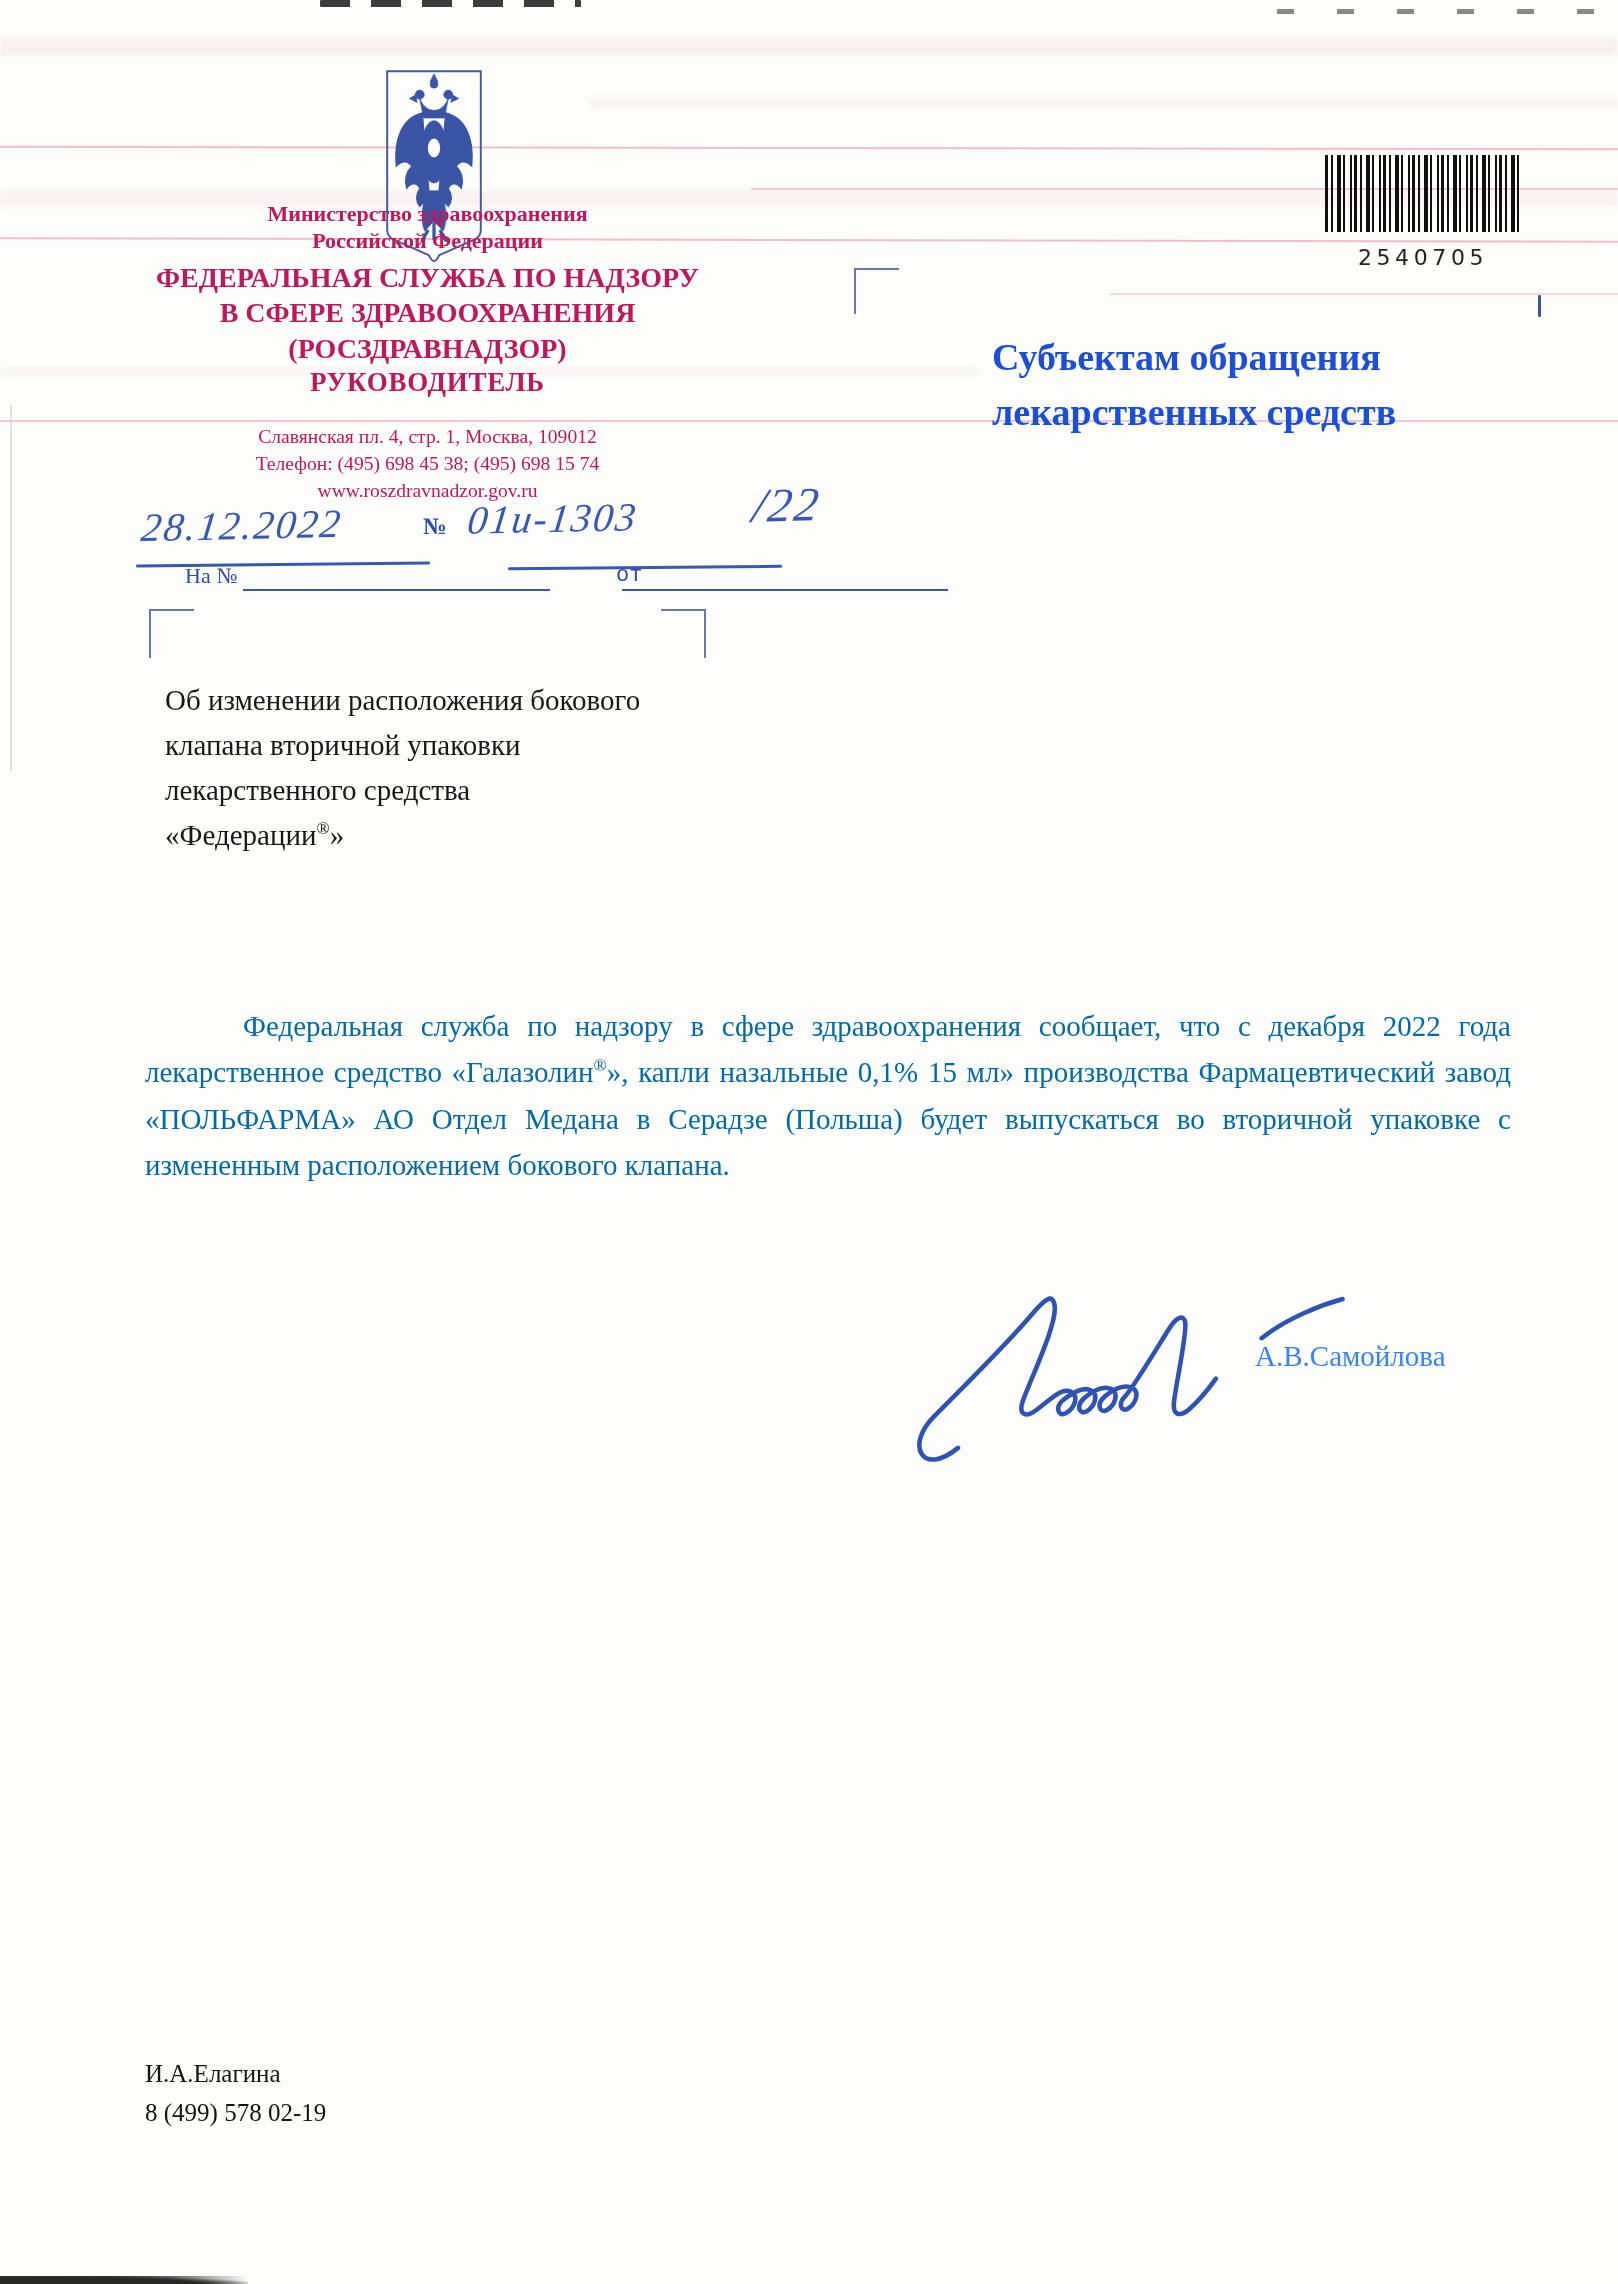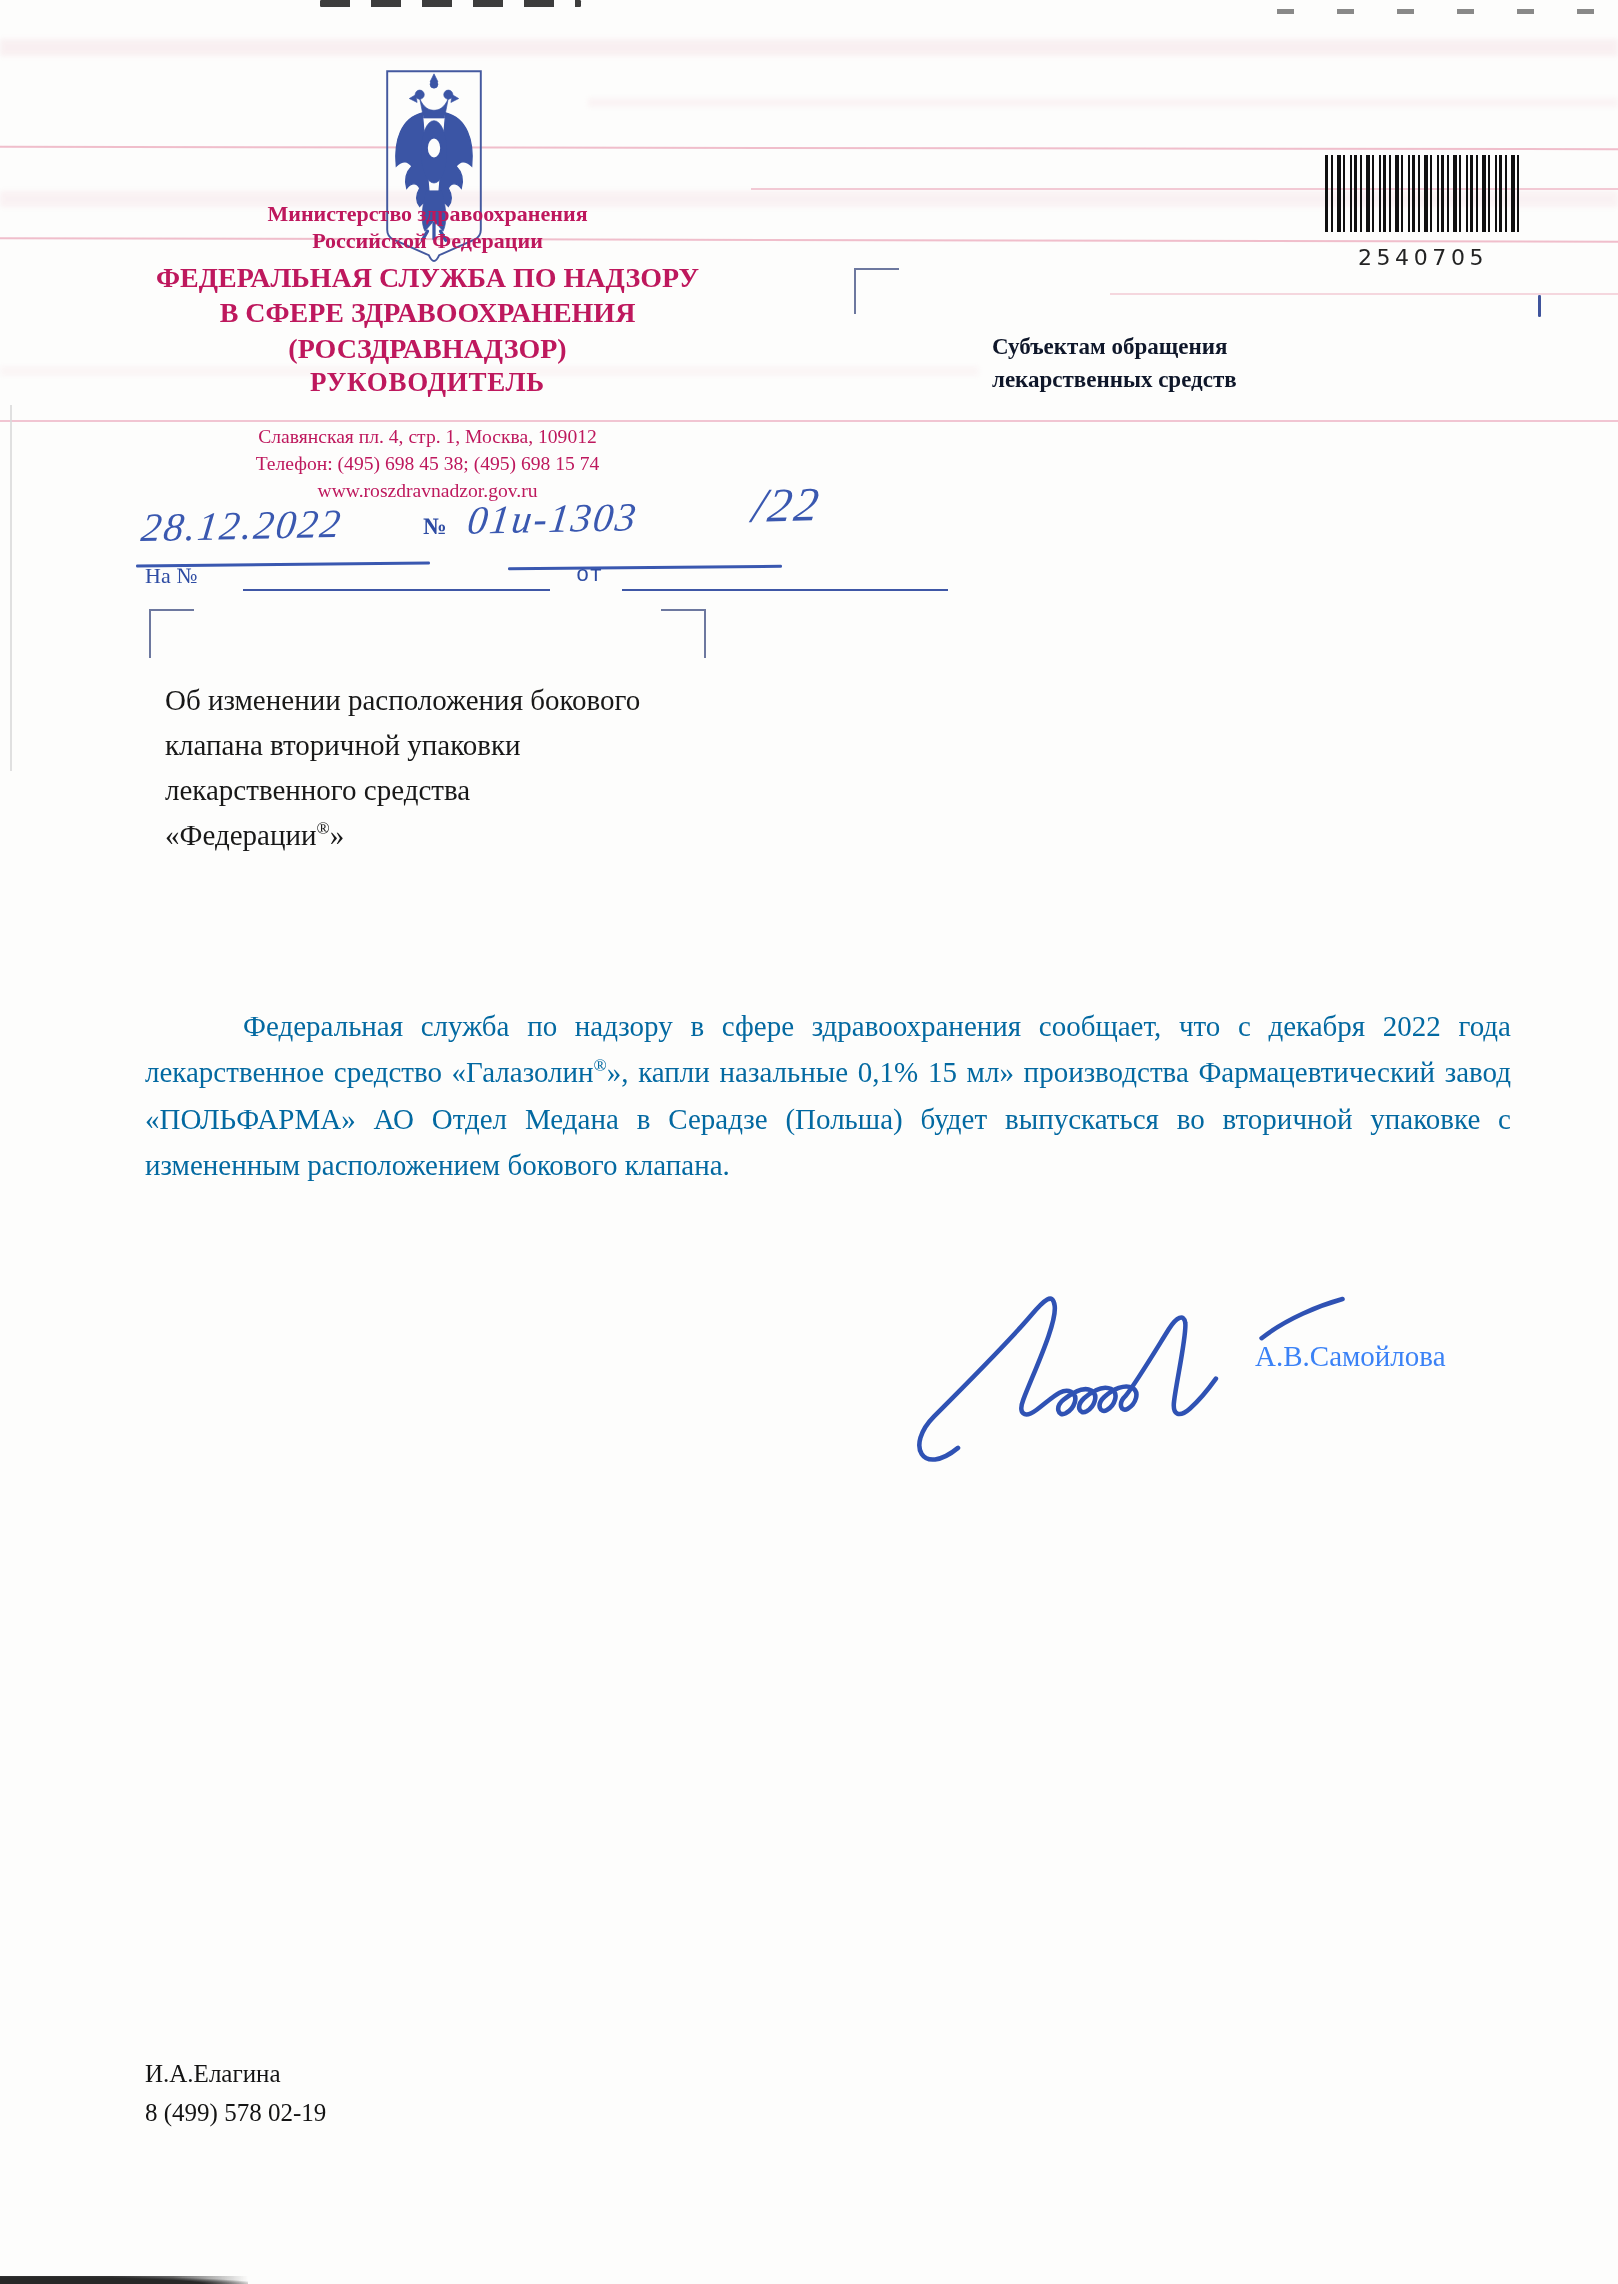--- a/index.html
+++ b/index.html
@@ -63,37 +63,37 @@
   .reg-row{position:absolute;left:142px;top:495px;width:784px;height:78px;}
   .reg-date{position:absolute;left:0;top:6.5px;}
   .reg-no-sign{position:absolute;left:281px;top:18.3px;font-size:23.5px;font-weight:bold;color:#2e4ca3;}
   .reg-number{position:absolute;left:326px;top:0;}
   .reg-suffix{position:absolute;left:611px;top:-18.3px;font-size:48px;}
   .hand-underline{position:absolute;height:2.6px;background:#3a58b0;border-radius:1.3px;}
   .hu-1{left:-6.5px;top:68px;width:294px;transform:rotate(-.6deg);}
   .hu-2{left:366px;top:71px;width:274px;transform:rotate(-.5deg);}
   
   .naline{position:absolute;left:145px;top:563px;width:849px;height:33px;color:#2e4ca3;font-size:22px;}
-  .naline .lbl{position:absolute;top:0;}
+  .naline .lbl{position:absolute;top:0;margin-left:40px;}
   .na-lbl{left:0;}
   .ot-lbl{left:431px;font-family:Liberation Mono, monospace;}
   .rule{position:absolute;top:26px;height:2px;background:#3f57a6;}
   .rule-1{left:98px;width:307px;}
   .rule-2{left:477px;width:326px;}
   
   .corner{position:absolute;border:0 solid #55618f;opacity:.85;}
   .corner-tl{border-top-width:2.6px;border-left-width:2.6px;}
   .corner-tr{border-top-width:2.6px;border-right-width:2.6px;}
   .mark-recipient{left:854px;top:268px;width:43px;height:44px;}
   .mark-addr-left{left:149px;top:609px;width:43px;height:47px;}
   .mark-addr-right{left:661px;top:609px;width:43px;height:47px;}
   
   .recipient{
     position:absolute;left:992px;top:330px;width:418px;
-    font-size:23px;font-weight:600;line-height:1.45;color:#0f172a;
+    font-size:38px;font-weight:600;line-height:1.45;color:#1d4ed8;
   }
   
   .barcode-wrap{position:absolute;left:1324px;top:155px;width:198px;text-align:center;}
   .barcode{
     width:196px;height:77px;margin:0 auto;
     background:repeating-linear-gradient(90deg,
       #101010 0 3.3px, transparent 3.3px 5.9px,
       #101010 5.9px 7.8px, transparent 7.8px 11.8px,
       #101010 11.8px 16.3px, transparent 16.3px 18.3px,
       #101010 18.3px 20px, transparent 20px 25px,

